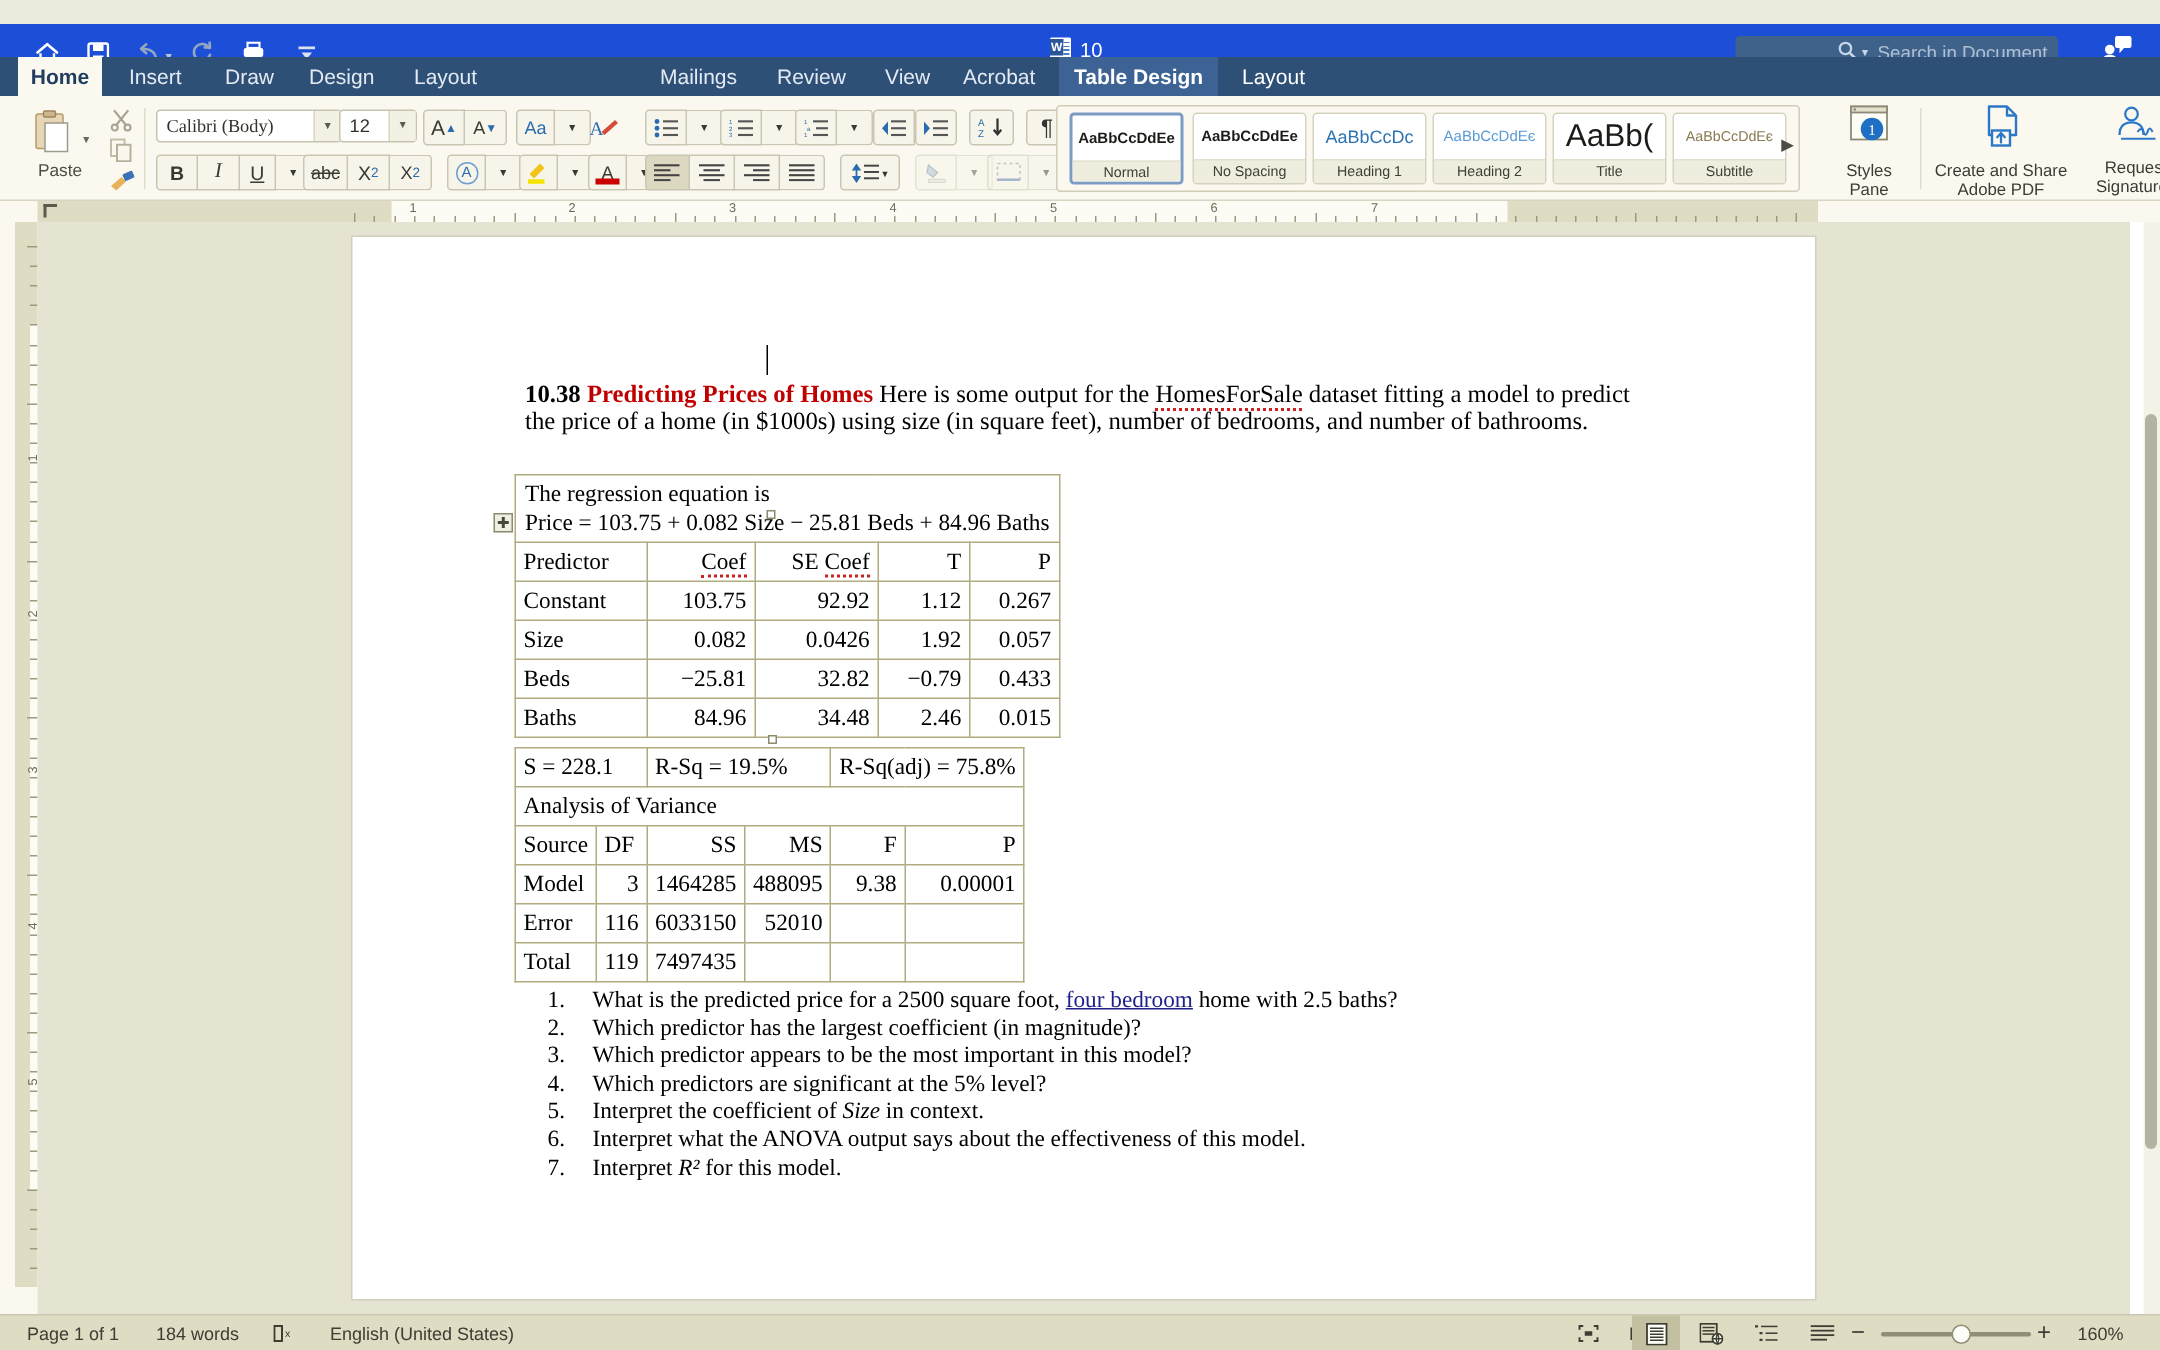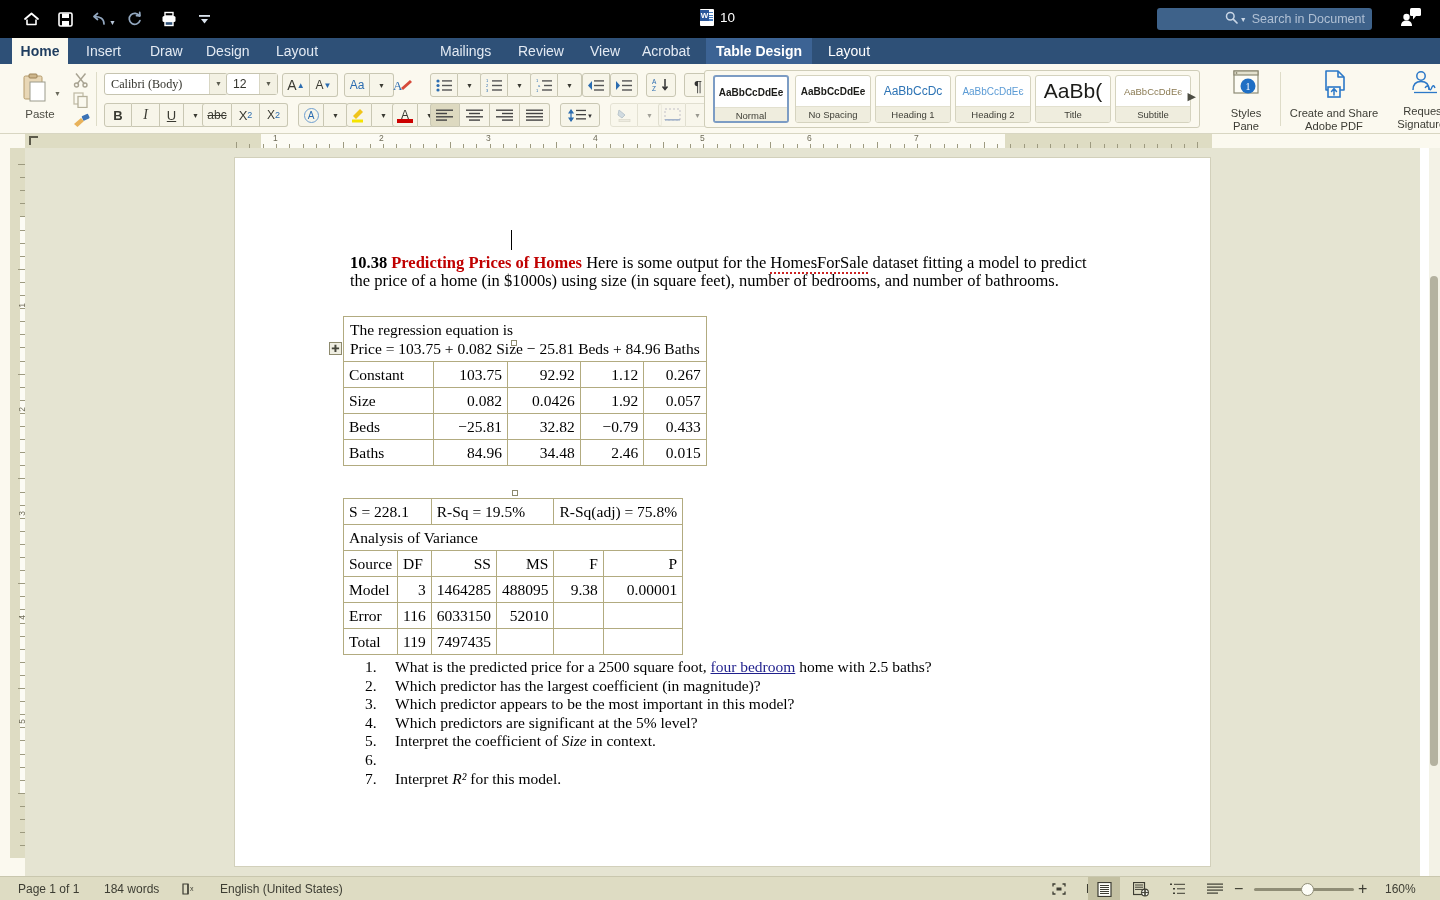--- a/index.html
+++ b/index.html
@@ -6,22 +6,22 @@
   html, body {
     margin: 0; padding: 0;
     width: 1440px; height: 900px;
     overflow: hidden;
     font-family: "Liberation Sans", sans-serif;
     background: #e9e9dc;
   }
 
   
   #titlebar {
-    position: absolute; top: 0; left: 0; width: 1440px; height: 38px;
-    background: #000000;
+    position: absolute; top: 16px; left: 0; width: 1440px; height: 38px;
+    background: #1d4ed8;
   }
   .qat { position: absolute; top: 7px; display: flex; align-items: center; }
   .qicon {
     width: 26px; height: 24px; display: inline-flex;
     align-items: center; justify-content: center;
     color: #ffffff; cursor: pointer;
   }
   .qicon.dim { color: #93a8c0; }
   .qcaret { font-size: 7px; color: #b8c6d8; margin-left: -3px; margin-top: 6px; }
 
@@ -894,20 +894,27 @@
 
       <table id="outtable">
         <tbody>
             <tr>
           <td colspan="5" style="line-height:19px;padding:3px 6px;">
             <div>The regression equation is</div>
             <div>Price = 103.75 + 0.082 Size − 25.81 Beds + 84.96 Baths</div>
           </td>
         </tr>
         <tr>
+          <td>Predictor</td>
+          <td class="num"><span class="squiggle">Coef</span></td>
+          <td class="num">SE <span class="squiggle">Coef</span></td>
+          <td class="num">T</td>
+          <td class="num">P</td>
+        </tr>
+        <tr>
           <td>Constant</td>
           <td class="num">103.75</td>
           <td class="num">92.92</td>
           <td class="num">1.12</td>
           <td class="num">0.267</td>
         </tr>
         <tr>
           <td>Size</td>
           <td class="num">0.082</td>
           <td class="num">0.0426</td>
@@ -996,20 +1003,21 @@
         <div class="qrow">
           <span class="qnum">4.</span>
           <span>Which predictors are significant at the 5% level?</span>
         </div>
         <div class="qrow">
           <span class="qnum">5.</span>
           <span><span>Interpret the coefficient of </span><span class="ital">Size</span><span> in context.</span></span>
         </div>
         <div class="qrow">
           <span class="qnum">6.</span>
+          <span>Interpret what the ANOVA output says about the effectiveness of this model.</span>
         </div>
         <div class="qrow">
           <span class="qnum">7.</span>
           <span><span>Interpret </span><span class="ital">R²</span><span> for this model.</span></span>
         </div>
       </div>
 
     </div>
   </div>
 

